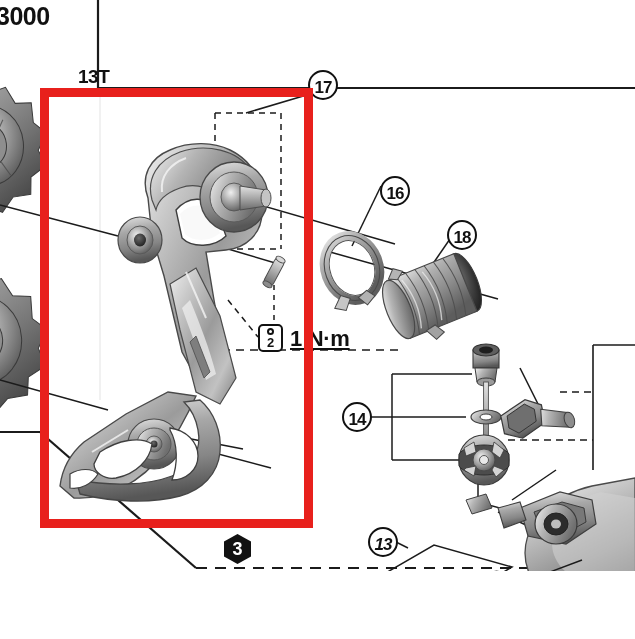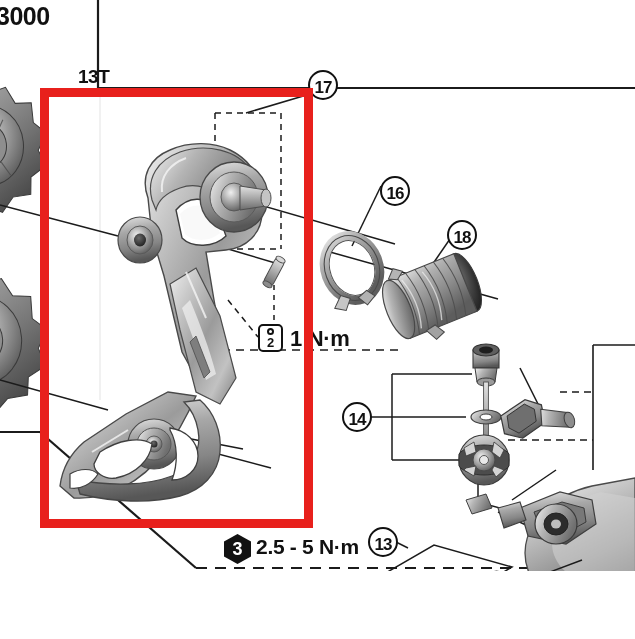--- a/index.html
+++ b/index.html
@@ -422,38 +422,37 @@
   </svg>
 
   <div class="txt model-code" style="left:-4px;top:2px;">3000</div>
 
   <div class="txt teeth-label" style="left:34px;top:66px;">13T</div>
 
   <div class="tool-badge" style="left:258px;top:324px;">
     <span class="ring"></span>
     <span class="num">2</span>
   </div>
-  <div class="txt torque-text" style="left:290px;top:326px;">1 N·m</div>
+  <div class="txt torque-text" style="left:290px;top:326px;text-decoration:underline;">1 N·m</div>
 
   <div class="hex-badge" style="left:224px;top:534px;">
     <span>3</span>
   </div>
-  <div class="txt torque-text-sm" style="left:256px;top:535px;">2.5 - 5 N·m</div>
 
   <div class="callout" style="left:308px;top:70px;">
     <span>17</span>
   </div>
   <div class="callout" style="left:380px;top:170px;margin-top:6px;">
     <span>16</span>
   </div>
   <div class="callout" style="left:447px;top:220px;">
     <span>18</span>
   </div>
   <div class="callout" style="left:342px;top:402px;">
     <span>14</span>
   </div>
-  <div class="callout" style="left:368px;top:527px;">
+  <div class="callout" style="left:368px;top:527px;font-style:italic;">
     <span>13</span>
   </div>
 
   <div id="red-box" style="left: 40px; top: 88px; width: 273px; height: 440px; border-width: 9px; border-color: rgb(232, 32, 28);"></div>
 
 </div>
 
 </body></html>

